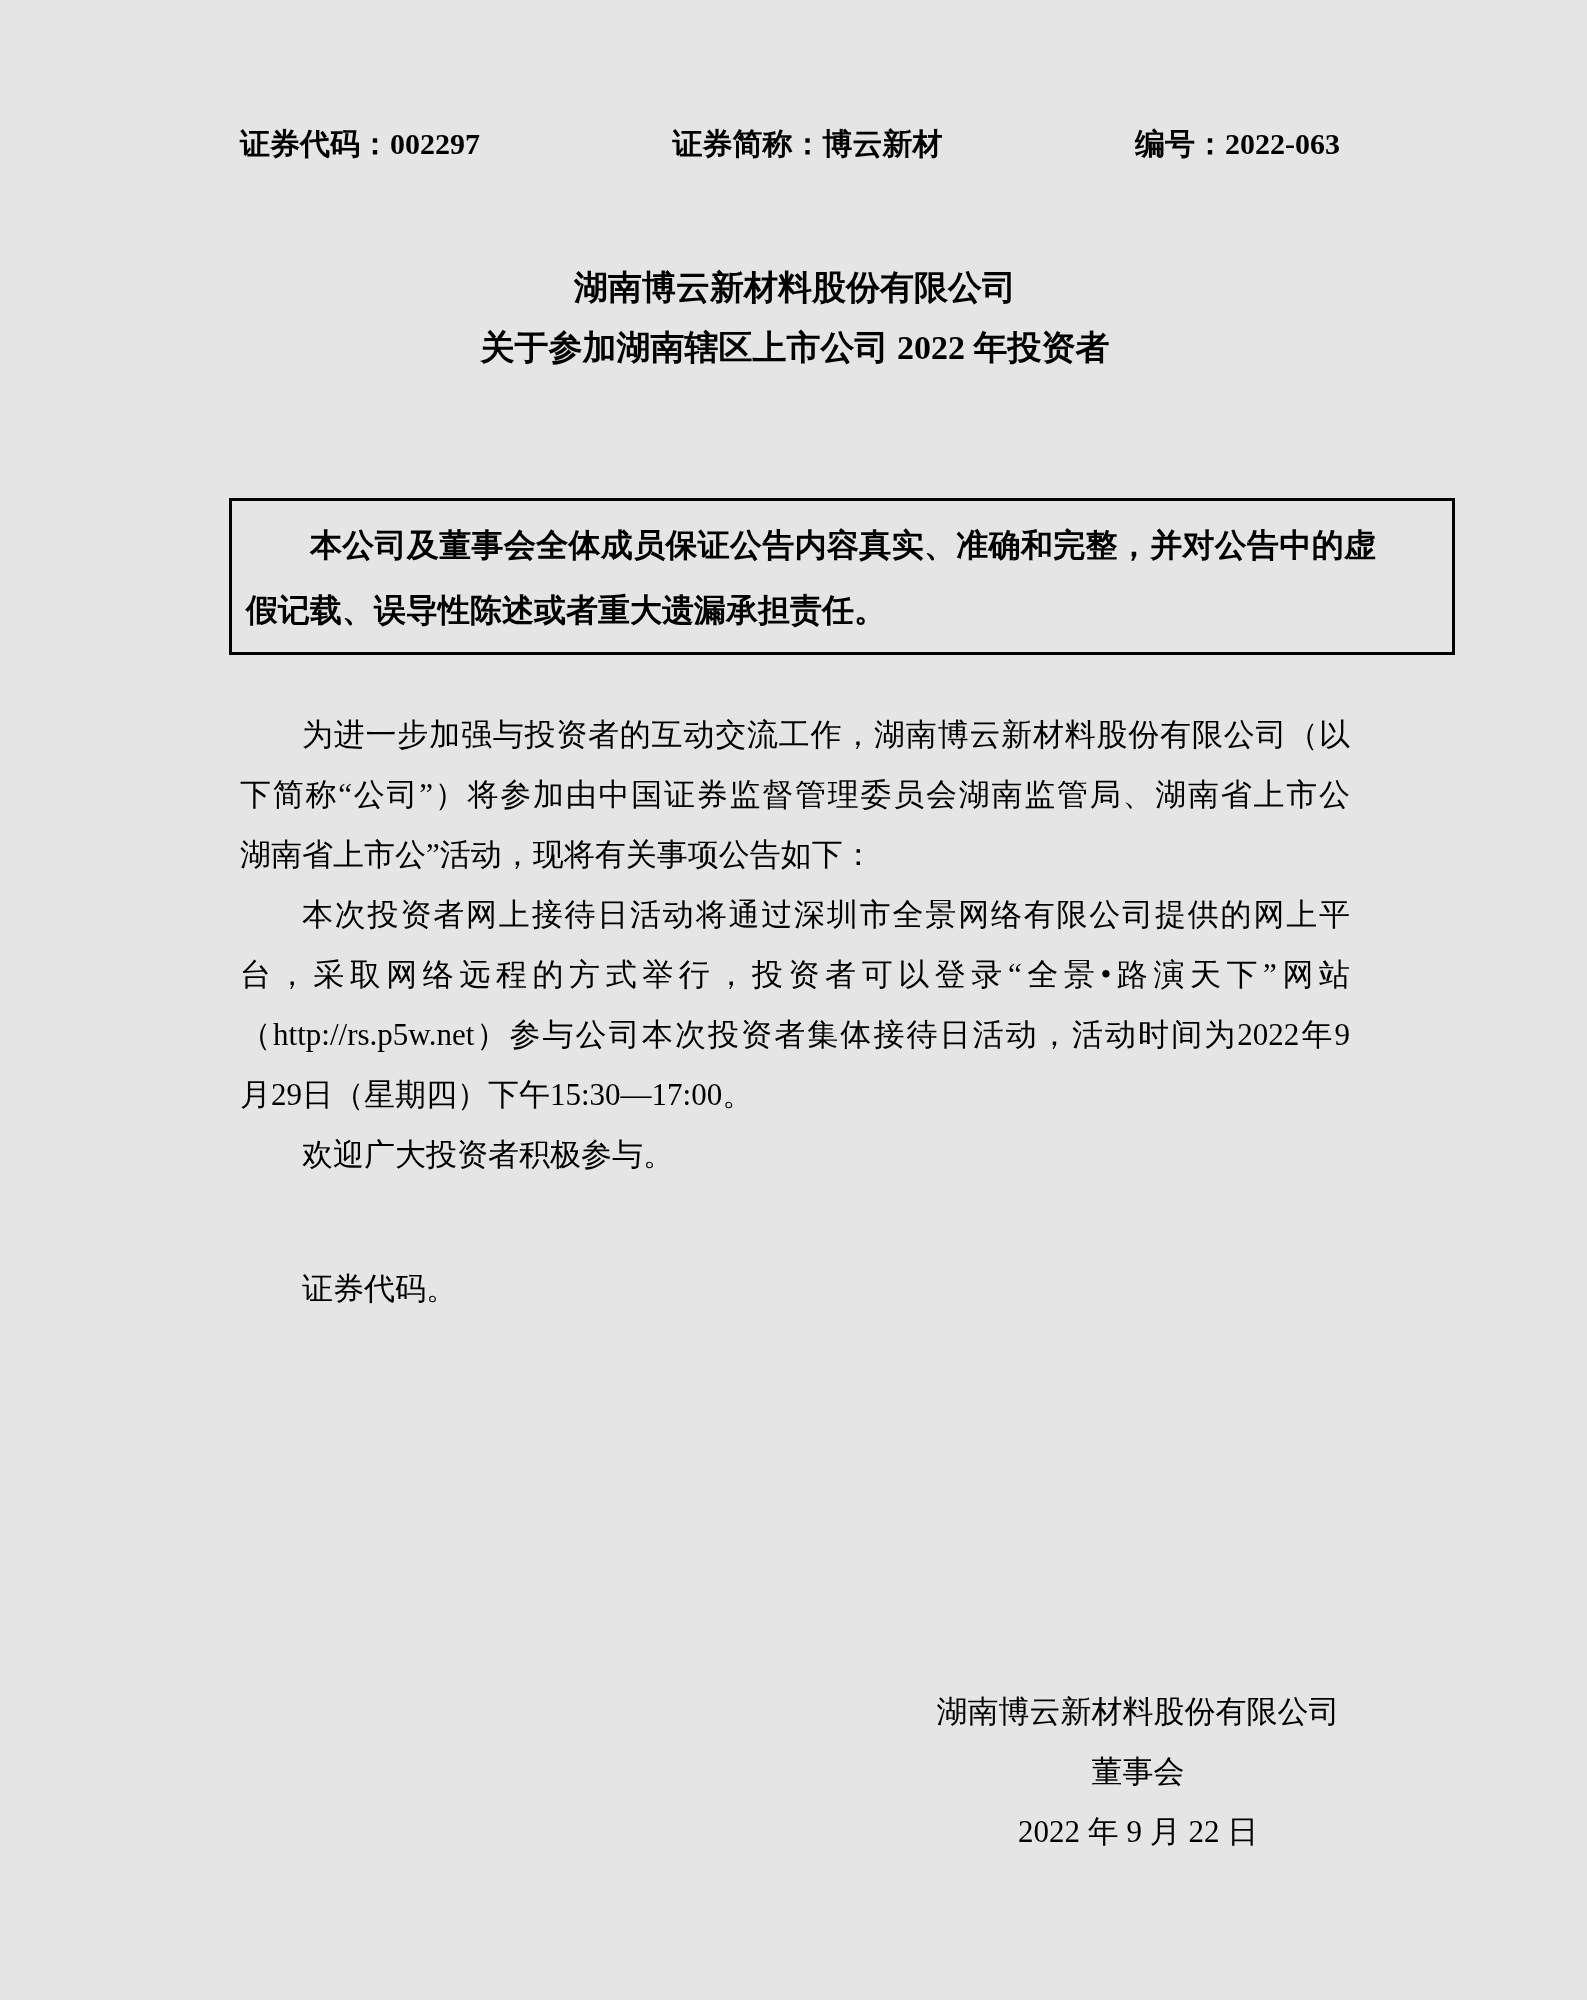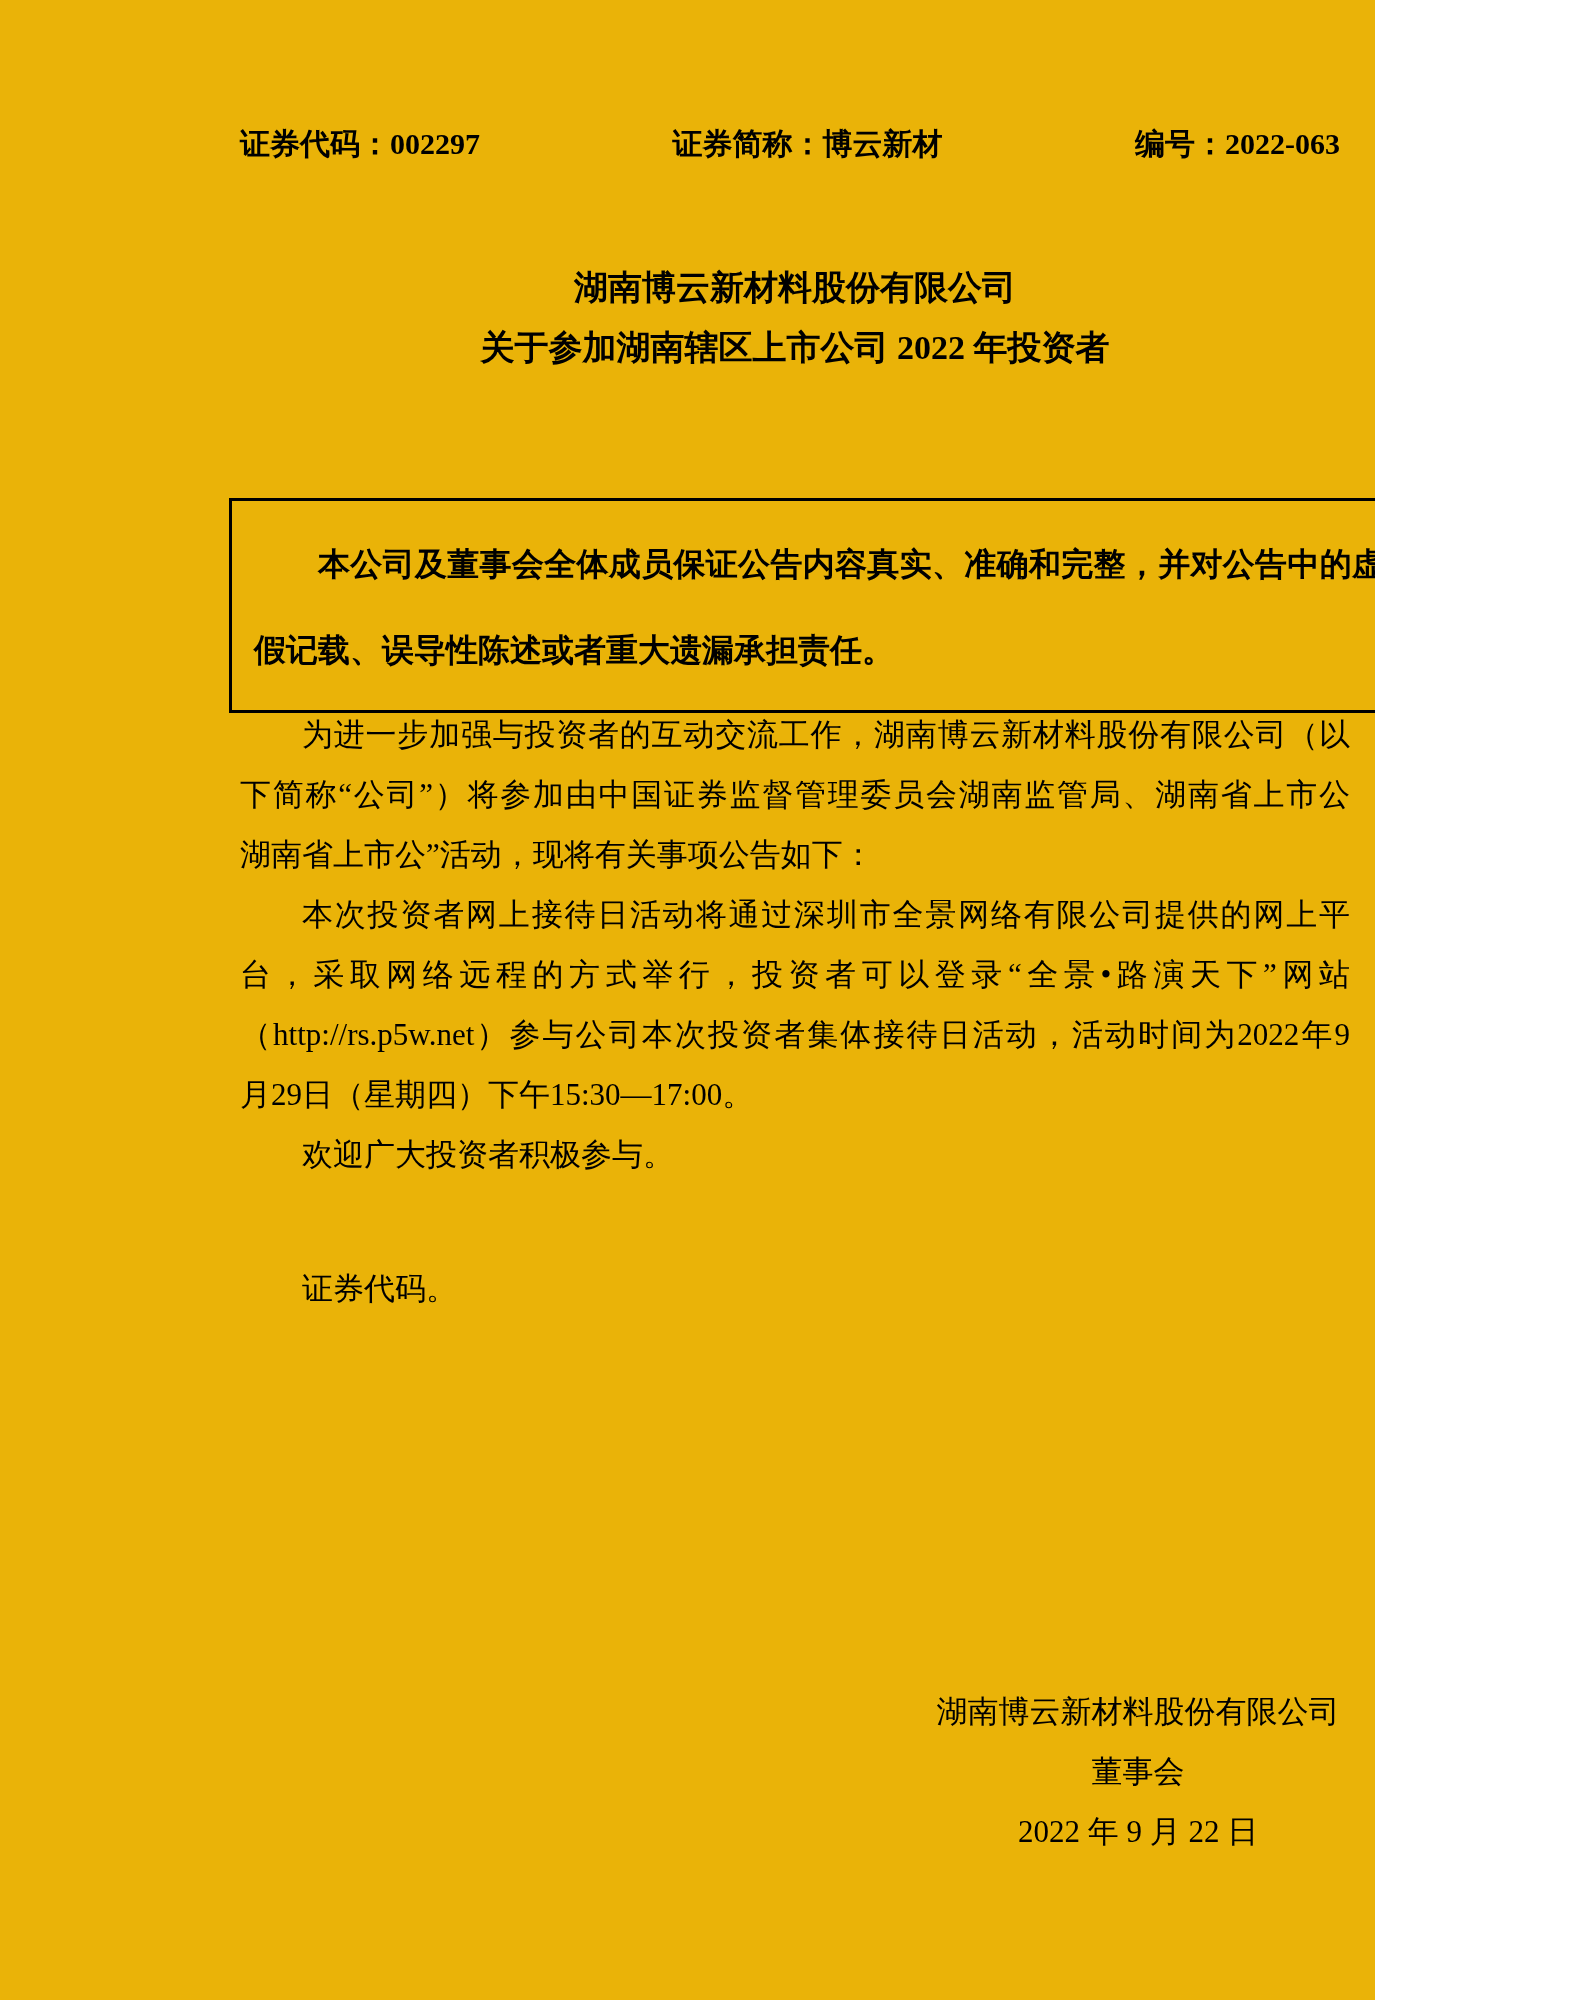--- a/index.html
+++ b/index.html
@@ -2,23 +2,23 @@
 <html lang="zh"><head>
 <meta charset="utf-8">
 <style>
   html, body {
     margin: 0;
     padding: 0;
     background: #ffffff;
   }
   .page {
     position: relative;
-    width: 1375px;
+    width: 1587px;
     height: 2000px;
-    background: #eab308;
+    background: #e5e5e5;
     color: #000000;
     font-family: "Liberation Serif", "DejaVu Serif", serif;
     overflow: hidden;
   }
   
   .doc-header {
     position: absolute;
     top: 126px;
     left: 240px;
     width: 1100px;
@@ -44,25 +44,25 @@
   .notice-box {
     position: absolute;
     top: 498px;
     left: 229px;
     width: 1226px;
     box-sizing: border-box;
     border: 3px solid #000000;
     padding: 12px 14px 9px 14px;
   }
   .notice-box p {
-    margin: 8px;
+    margin: 0;
     max-width: 1130px;
     font-size: 32px;
     font-weight: bold;
-    line-height: 86px;
+    line-height: 65px;
     text-align: justify;
     text-indent: 2em;
   }
   
   .doc-body {
     position: absolute;
     top: 705px;
     left: 240px;
     width: 1110px;
     font-size: 31px;

